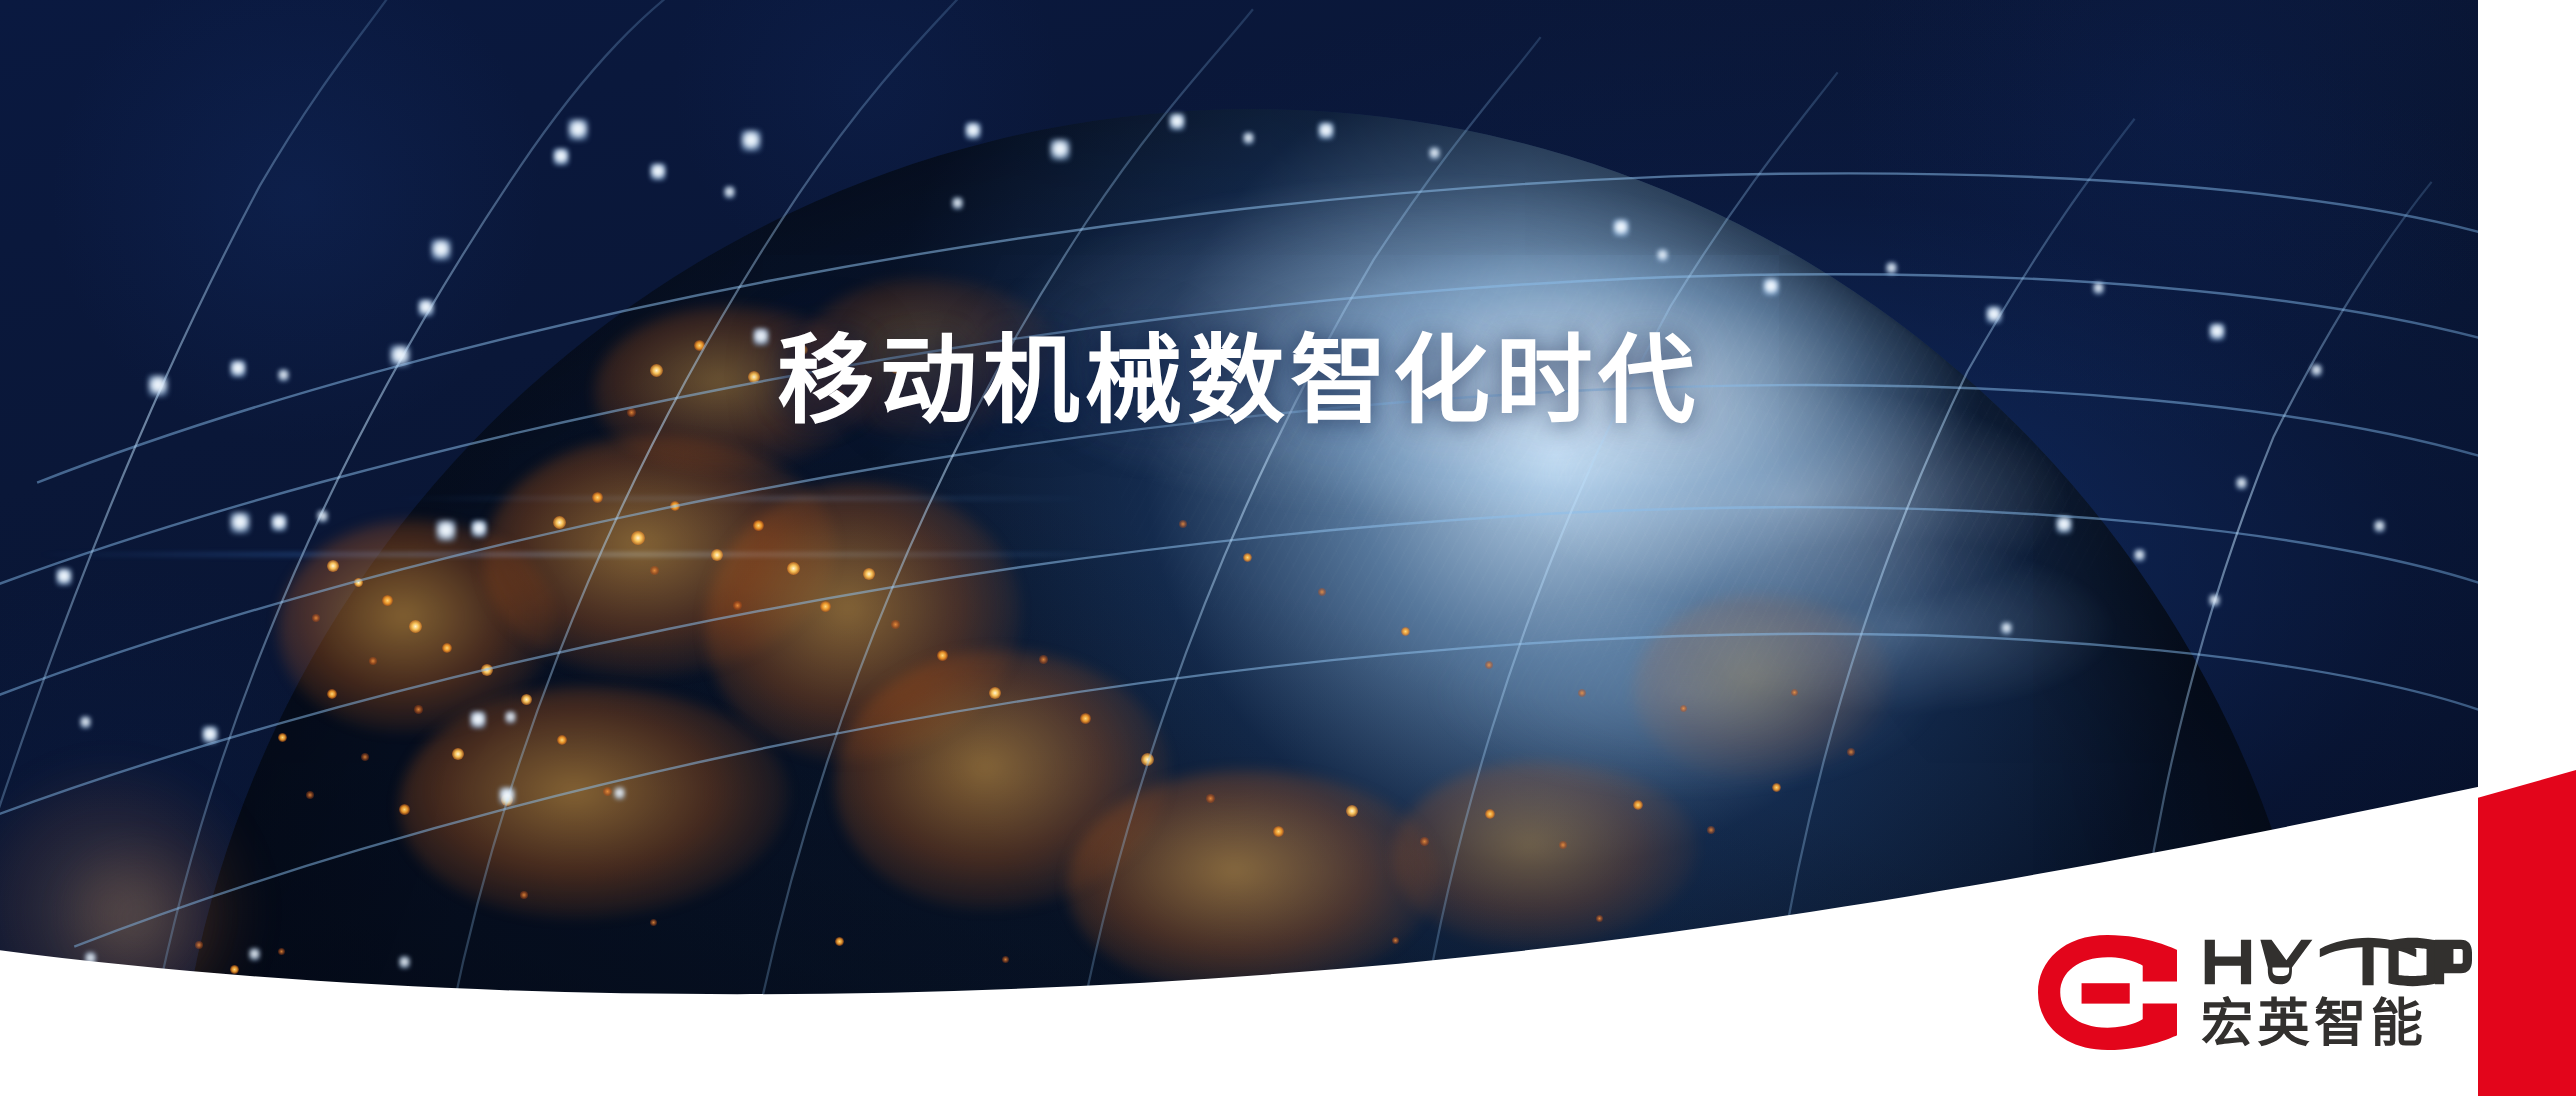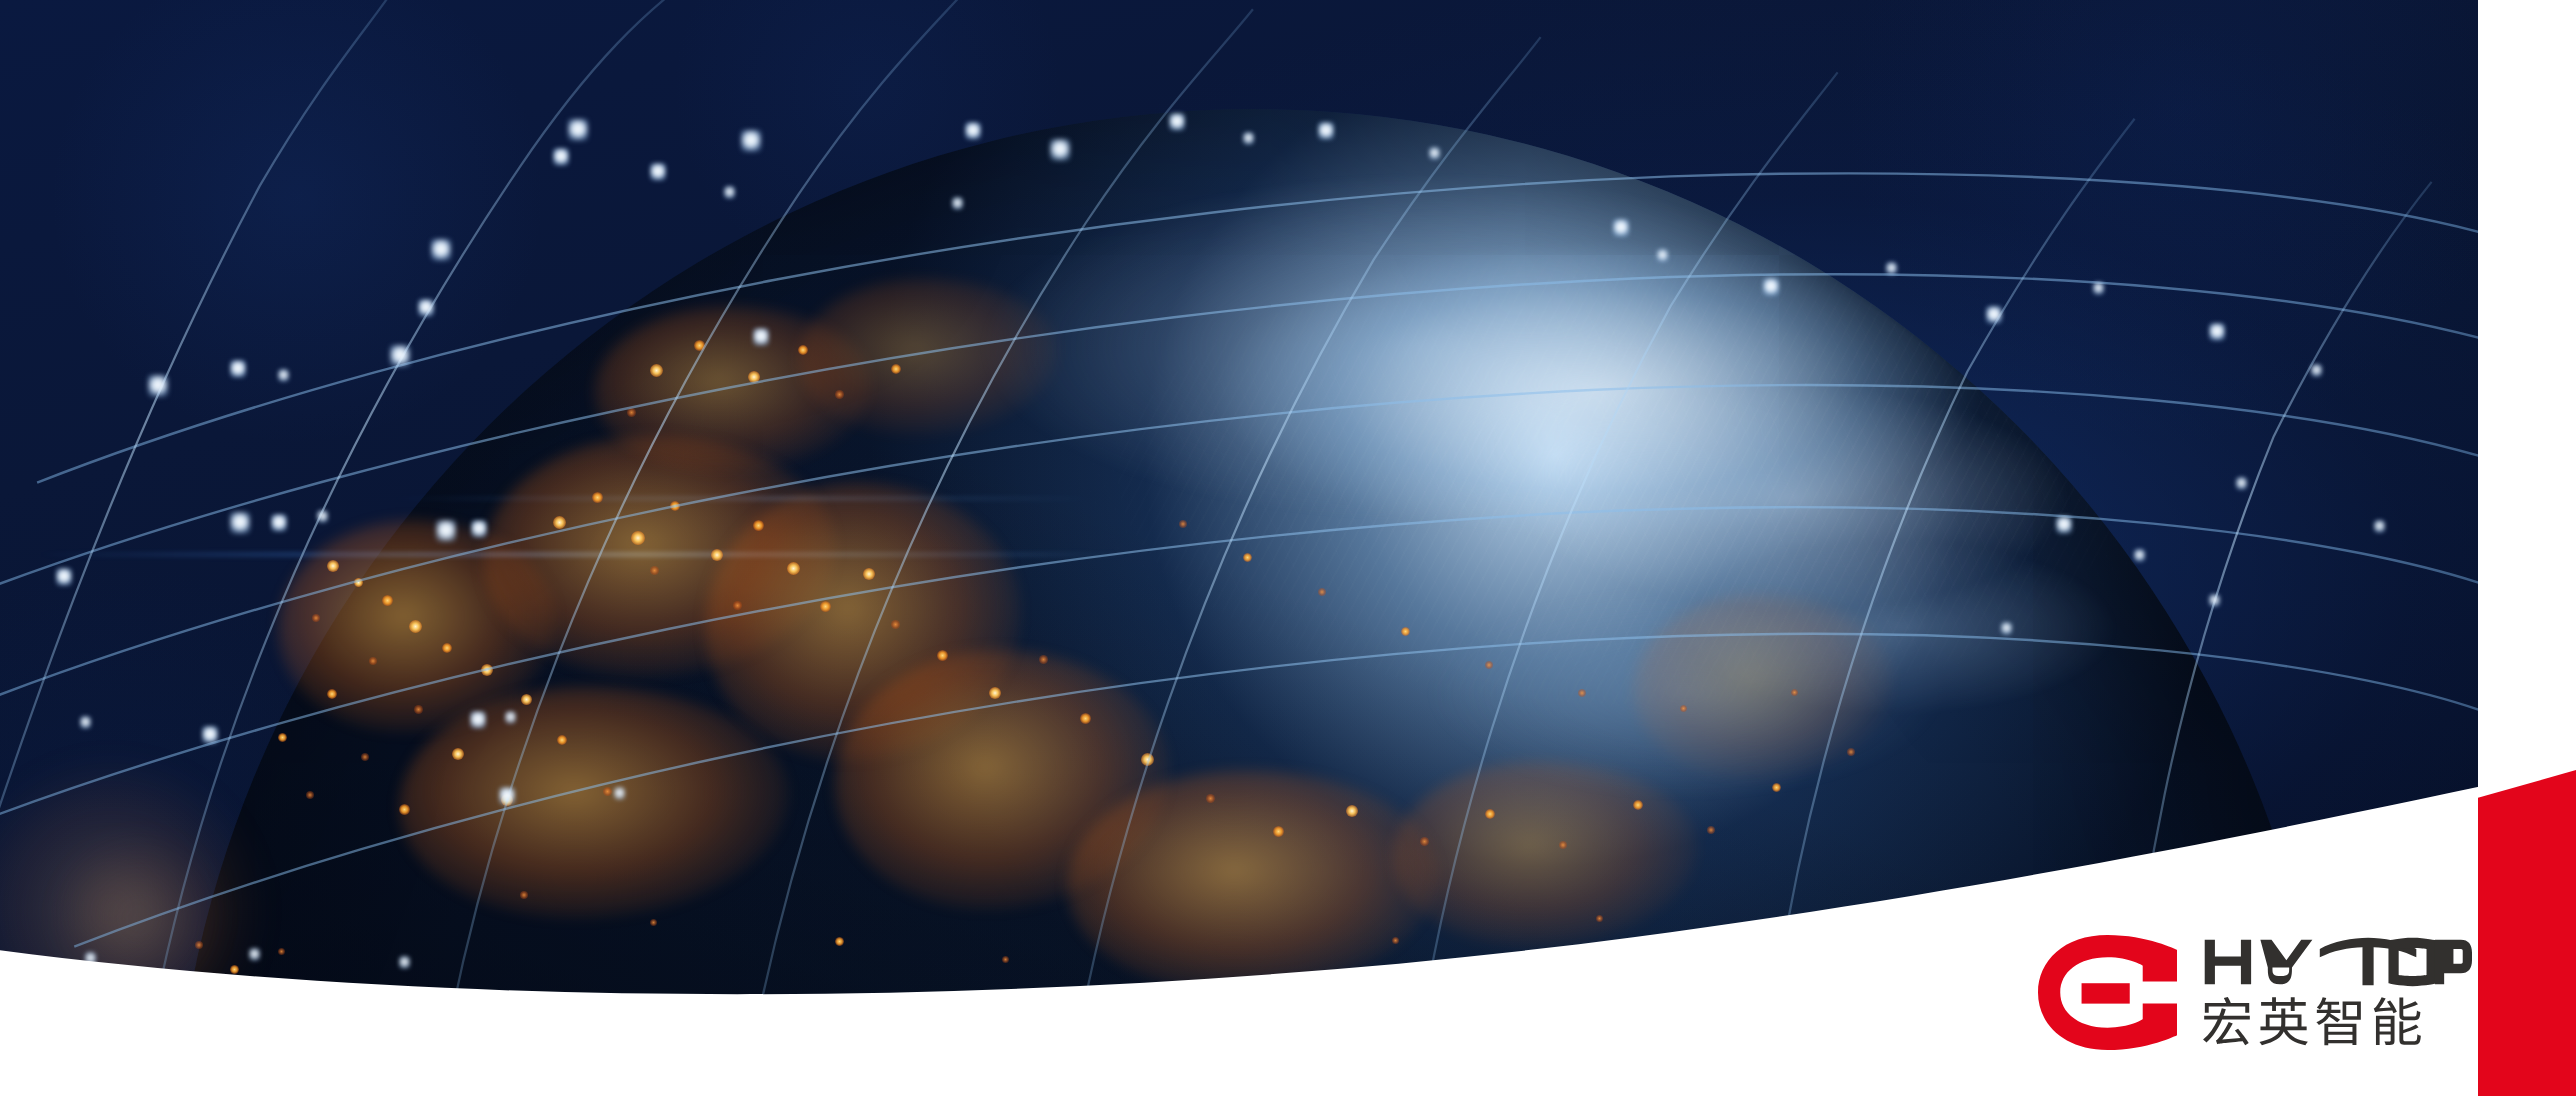--- a/index.html
+++ b/index.html
@@ -256,21 +256,21 @@
     display: flex;
     align-items: center;
     gap: 24px;
   }
   .logo-mark { width: 139px; height: 115px; flex: none; }
   .logo-text { display: flex; flex-direction: column; justify-content: center; }
   .logo-wordmark { width: 271px; height: 52px; display: block; }
   .logo-cn {
     font-family: "Liberation Sans", "DejaVu Sans", sans-serif;
     font-size: 52px;
-    font-weight: normal;
+    font-weight: bold;
     color: #32302e;
     letter-spacing: 4.6px;
     line-height: 1;
     margin-top: 9.3px;
     white-space: nowrap;
   }
 </style>
 </head>
 <body>
 
@@ -472,20 +472,21 @@
       <div class="node sm" style="position:absolute;left:2134px;top:549px;"></div>
       <div class="node sm" style="position:absolute;left:2209px;top:594px;"></div>
       <div class="node sm" style="position:absolute;left:2001px;top:622px;"></div>
       <div class="node sm" style="position:absolute;left:2236px;top:477px;"></div>
       <div class="node sm" style="position:absolute;left:2374px;top:520px;"></div>
     </div>
 
   </div>
 
   <div class="headline-group">
+    <h1 class="main-title">移动机械数智化时代</h1>
   </div>
 
   <svg class="swoosh" viewBox="0 0 2776 420" preserveAspectRatio="none">
     <path d="M 0 262 C 520 330, 1180 324, 1760 248 C 2180 192, 2520 118, 2776 64 L 2776 420 L 0 420 Z" fill="#ffffff"></path>
   </svg>
 
   <svg class="red-bar" viewBox="0 0 106 352" preserveAspectRatio="none">
     <polygon points="0,30 106,0 106,352 0,352" fill="#e3051b"></polygon>
   </svg>
 

